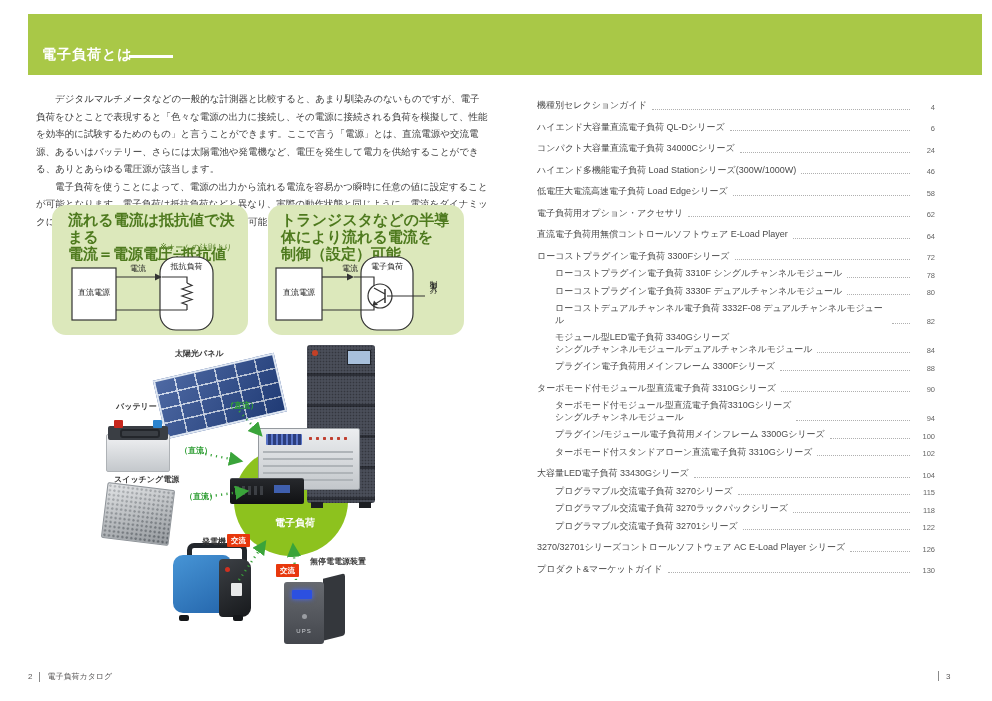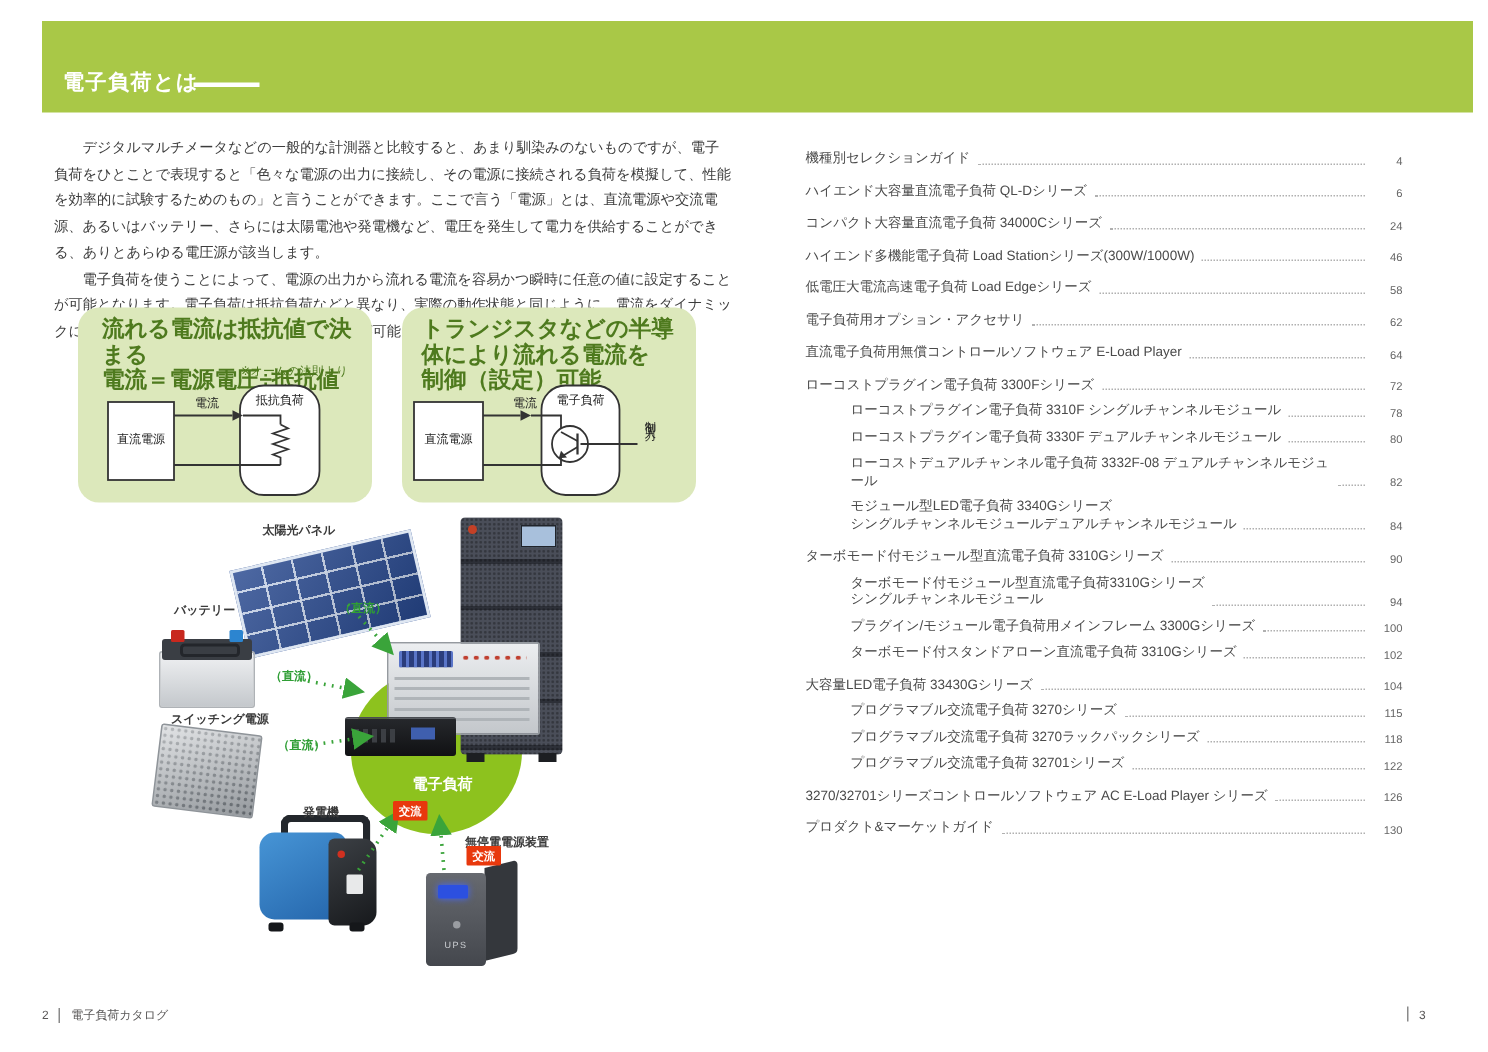--- a/index.html
+++ b/index.html
@@ -24,21 +24,21 @@
   .b1-heading{left:68px;top:211px;width:176px;}
   .b2-heading{left:281px;top:211px;width:182px;}
   .b1-note{left:56px;top:242px;width:176px;text-align:right;font-size:8px;color:#4e7a1e;}
   .dsvg{overflow:visible;}
   .dlabel{font-size:8px;color:#222;text-align:center;}
   .vlabel{font-size:7.5px;color:#222;writing-mode:vertical-rl;letter-spacing:2px;}
 
   
   .ill-label{font-size:8px;font-weight:bold;color:#3a3a3a;white-space:nowrap;}
   .dc-label{font-size:8px;font-weight:bold;color:#2f9e35;white-space:nowrap;font-family:Liberation Serif, serif;}
-  .ac-badge{font-size:7.5px;font-weight:bold;color:#fff;background:#e8380d;padding:1.5px 4px;border-radius:1px;white-space:nowrap;z-index:7;margin-left:35px;}
+  .ac-badge{font-size:7.5px;font-weight:bold;color:#fff;background:#e8380d;padding:1.5px 4px;border-radius:1px;white-space:nowrap;z-index:7;}
   .center-label{left:263px;top:516px;width:64px;text-align:center;color:#fff;font-weight:bold;font-size:10px;z-index:6;}
 
   .solar{left:158px;top:366px;width:124px;height:60px;transform:rotate(-13deg);
          background-color:#27488f;border:2px solid #dfe7f2;box-sizing:border-box;
          background-image:linear-gradient(135deg,rgba(255,255,255,.18),rgba(0,0,0,.18)),
            repeating-linear-gradient(90deg,transparent 0 19px,rgba(215,226,244,.9) 19px 20.5px),
            repeating-linear-gradient(0deg,transparent 0 13px,rgba(215,226,244,.9) 13px 14.5px);}
   .battery{left:106px;top:418px;width:64px;height:54px;}
   .bat-body{left:0;bottom:0;width:62px;height:36px;background:linear-gradient(180deg,#f0f1f3,#c4c8cc);
             border:1px solid #aeb2b6;border-radius:2px;}
@@ -83,21 +83,21 @@
   .smallunit{left:230px;top:478px;width:74px;height:25px;z-index:4;background:linear-gradient(180deg,#26282c,#101113);
              border-radius:2px;border-top:1px solid #4a4d52;}
   .su-display{left:44px;top:6px;width:16px;height:8px;background:#3f5fae;}
   .su-btns{left:6px;top:7px;width:30px;height:9px;background:repeating-linear-gradient(90deg,#3c3f44 0 3px,transparent 3px 6px);}
   .arrows{left:100px;top:340px;z-index:6;pointer-events:none;}
 
   
   .toc{left:537px;top:90px;width:398px;}
   .toc-heading{font-size:10.5px;font-weight:bold;color:#8cbf2f;}
   .toc-row{display:flex;align-items:flex-end;margin-top:10px;font-size:9px;color:#4a4a4a;}
-  .toc-row.sub{margin-left:30px;margin-top:6px;}
+  .toc-row.sub{margin-left:18px;margin-top:6px;}
   .toc-title{line-height:11.5px;white-space:pre-line;}
   .toc-leader{flex:1;border-bottom:1.5px dotted #b0b0b0;margin:0 5px 2px 5px;min-width:18px;}
   .toc-page{font-size:7.5px;color:#666;width:20px;text-align:right;flex:none;}
 
   
   .footer{display:flex;align-items:center;gap:7px;font-size:8px;color:#595757;}
   .footer-left{left:28px;top:671px;}
   .footer-right{left:938px;top:671px;}
   .fdiv{width:1px;height:10px;background:#8a8a8a;}
 </style>
@@ -279,20 +279,25 @@
       <span class="toc-title">ローコストデュアルチャンネル電子負荷 3332F-08 デュアルチャンネルモジュール</span>
       <span class="toc-leader"></span>
       <span class="toc-page">82</span>
     </div>
         <div class="toc-row sub">
       <span class="toc-title">モジュール型LED電子負荷 3340Gシリーズ
 シングルチャンネルモジュールデュアルチャンネルモジュール</span>
       <span class="toc-leader"></span>
       <span class="toc-page">84</span>
     </div>
+        <div class="toc-row sub">
+      <span class="toc-title">プラグイン電子負荷用メインフレーム 3300Fシリーズ</span>
+      <span class="toc-leader"></span>
+      <span class="toc-page">88</span>
+    </div>
         <div class="toc-row">
       <span class="toc-title">ターボモード付モジュール型直流電子負荷 3310Gシリーズ</span>
       <span class="toc-leader"></span>
       <span class="toc-page">90</span>
     </div>
         <div class="toc-row sub">
       <span class="toc-title">ターボモード付モジュール型直流電子負荷3310Gシリーズ
 シングルチャンネルモジュール</span>
       <span class="toc-leader"></span>
       <span class="toc-page">94</span>

